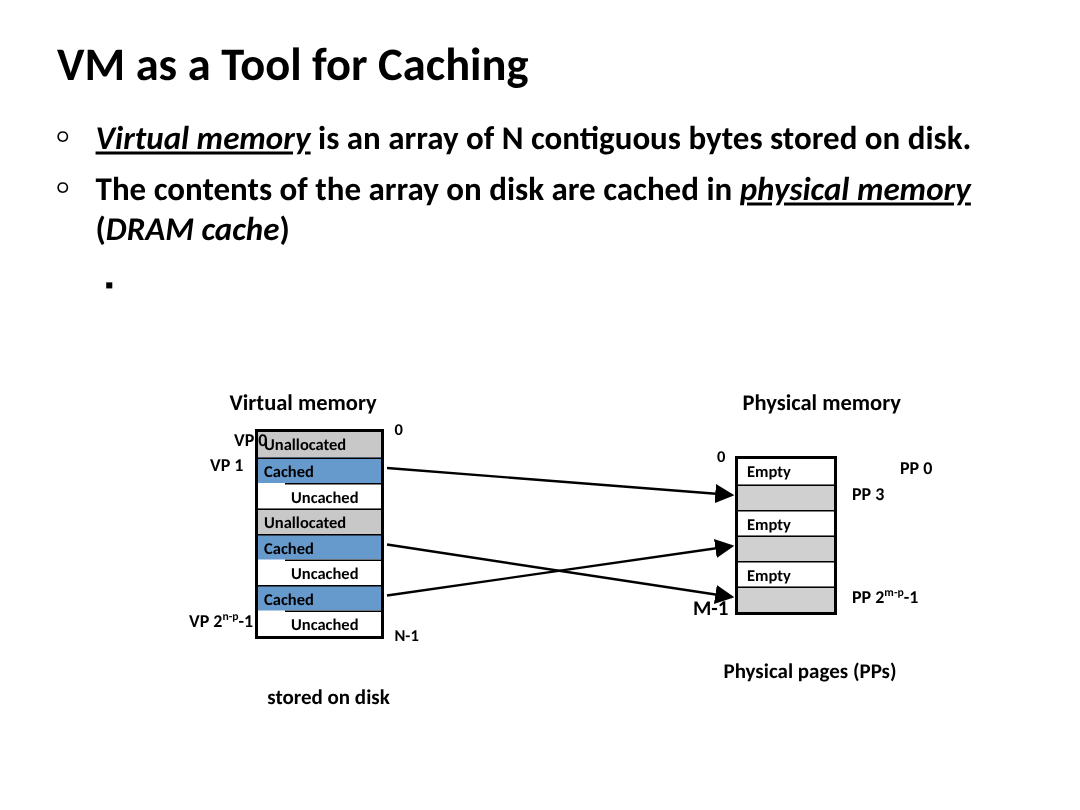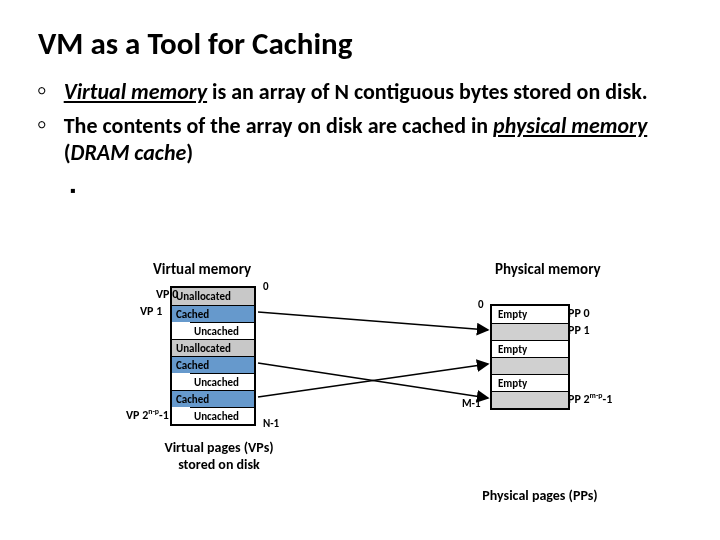--- a/index.html
+++ b/index.html
@@ -79,21 +79,21 @@
   .heading-vm { top: 0; left: 153px; }
   .heading-pm { top: 0; left: 495px; }
 
   .vm-table, .pm-table {
     position: absolute;
     border: 2px solid #000;
     background: #fff;
     box-sizing: border-box;
   }
   .vm-table { top: 26px; left: 170px; width: 86px; }
-  .pm-table { top: 44px; left: 490px; width: 80px; }
+  .pm-table { top: 44px; left: 490px; width: 68px; }
   .cell {
     height: 17px;
     line-height: 17px;
     font-size: 11px;
     font-weight: 700;
     padding-left: 4px;
     border-top: 1.5px solid #000;
     box-sizing: border-box;
     overflow: hidden;
   }
@@ -173,35 +173,35 @@
       <div class="cell empty">Empty</div>
       <div class="cell blank"></div>
     </div>
 
     <div class="vp-label" style="top:27px; left:156px; font-weight:700;">VP 0</div>
     <div class="vp-label" style="top:44px; left:140px; font-weight:700;">VP 1</div>
     <div class="vp-label" style="top:147px; left:126px; font-weight:700;">
       <span>VP 2</span><span class="sup">n-p</span><span>-1</span>
     </div>
 
-    <div class="pp-label" style="top:46px; left:568px; font-weight:700;">PP 0</div>
-    <div class="pp-label" style="top:63px; left:568px; font-weight:700;">PP 1</div>
+    <div class="pp-label" style="top:46px; left:600px; font-weight:700;">PP 0</div>
+    <div class="pp-label" style="top:63px; left:568px; font-weight:700;">PP 3</div>
     <div class="pp-label" style="top:131px; left:568px; font-weight:700;text-align:center;">
       <span>PP 2</span><span class="sup">m-p</span><span>-1</span>
     </div>
 
     <div class="idx-label" style="top:20px; left:263px; font-size:11px; font-weight:700;">0</div>
     <div class="idx-label" style="top:157px; left:263px; font-size:11px; font-weight:700;">N-1</div>
     <div class="idx-label" style="top:38px; left:478px; font-size:11px; font-weight:700;">0</div>
-    <div class="idx-label" style="top:137px; left:462px; font-size:11px; font-weight:700;">M-1</div>
+    <div class="idx-label" style="top:137px; left:462px; font-size:14px; font-weight:700;">M-1</div>
 
     <div class="caption" style="top:180px; left:134px; width:170px;">
-      <span>Virtual pages (VPs)</span><br><span>stored on disk</span>
-    </div>
-    <div class="caption" style="top:180px; left:450px; width:180px;margin-top:48px;">
+      <br><span>stored on disk</span>
+    </div>
+    <div class="caption" style="top:180px; left:450px; width:180px;">
       <span>Physical pages (PPs)</span><br>
     </div>
 
     <svg class="arrows">
       <defs>
         <marker id="ah" markerWidth="8" markerHeight="8" refX="7" refY="4" orient="auto">
           <path d="M0,0 L8,4 L0,8 Z" fill="#000"></path>
         </marker>
       </defs>
 

